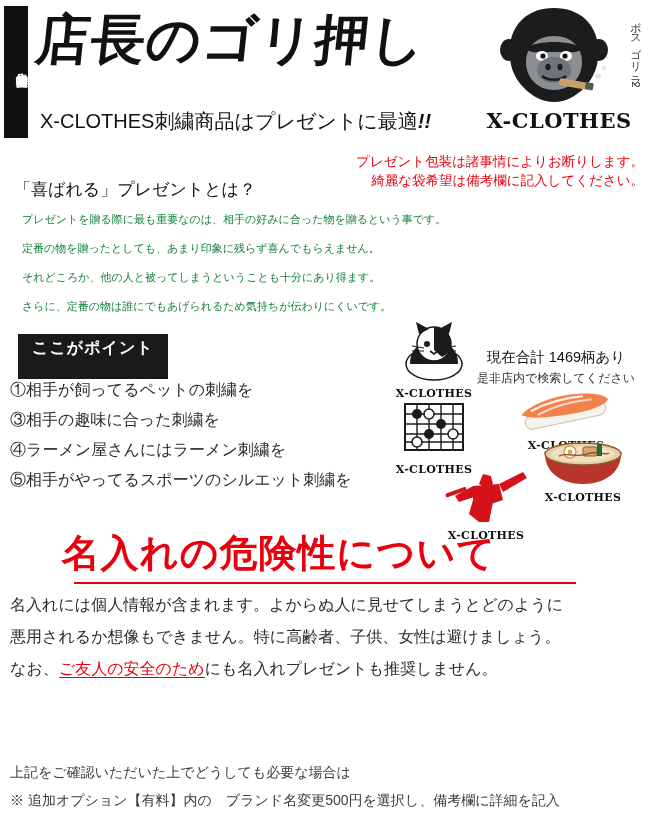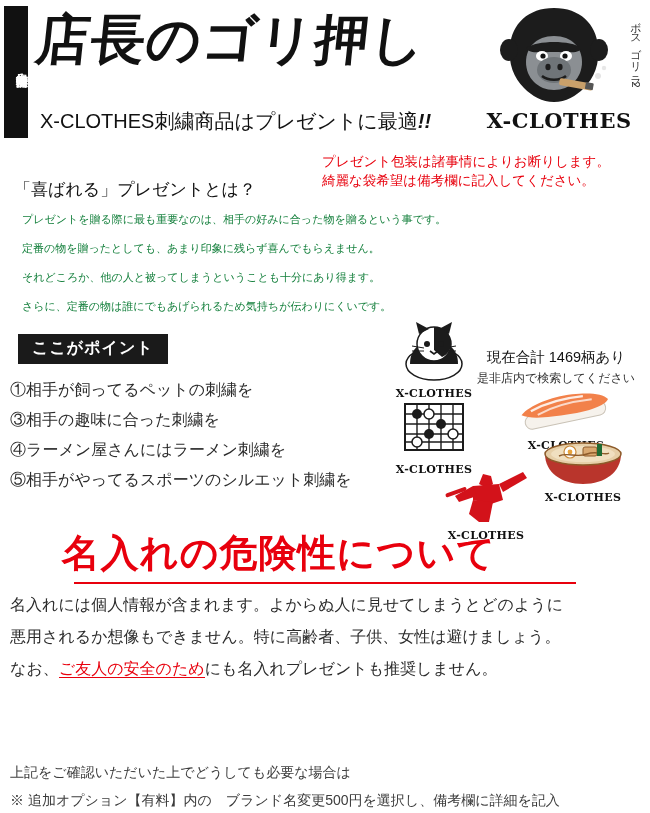--- a/index.html
+++ b/index.html
@@ -104,21 +104,21 @@
 
   
   .red-note {
     position: absolute;
     left: 322px;
     top: 152px;
     width: 322px;
     color: #e8000d;
     font-size: 13.5px;
     line-height: 19px;
-    text-align: left;
+    text-align: right;
   }
 
   
   .intro {
     position: absolute;
     left: 14px;
     top: 178px;
     width: 620px;
   }
   .intro .q {
@@ -138,21 +138,21 @@
 
   
   .point-head {
     position: absolute;
     left: 18px;
     top: 334px;
     background: #1a1a1a;
     color: #fff;
     font-size: 16px;
     font-weight: bold;
-    padding: 4px 14px 5px 14px;
+    padding: 4px 14px 20px 14px;
     letter-spacing: 1px;
   }
   .point-list {
     position: absolute;
     left: 10px;
     top: 375px;
     width: 390px;
   }
   .point-list div {
     font-size: 16px;

